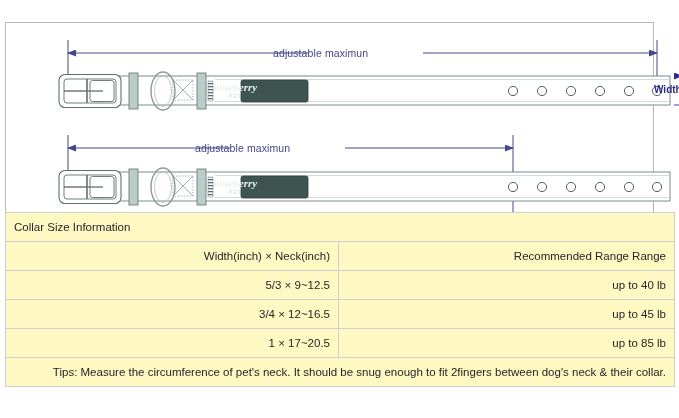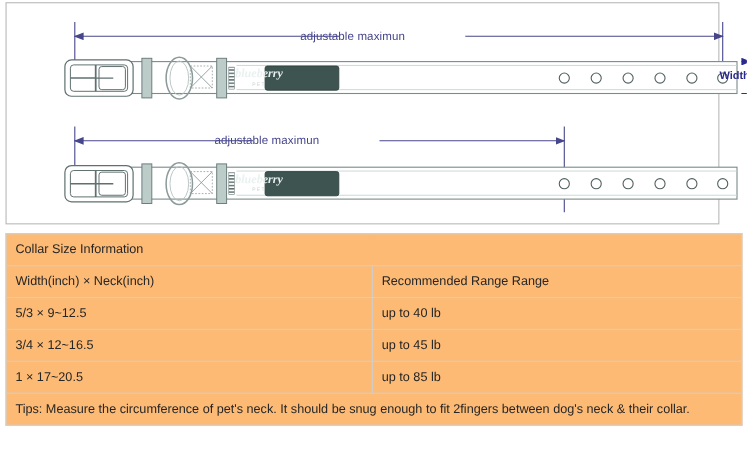--- a/index.html
+++ b/index.html
@@ -16,21 +16,21 @@
     width: 679px;
     height: 418px;
     background: #ffffff;
     overflow: hidden;
   }
 
   
   #diagram-panel {
     position: absolute;
     left: 5px;
-    top: 2px;
+    top: 22px;
     width: 649px;
     height: 202px;
     border: 1px solid #b8b8b8;
     box-sizing: border-box;
     background: #fff;
     padding-left: 39px;
   }
 
   
   .dim-label {
@@ -51,38 +51,38 @@
   }
 
   
   #size-table {
     position: absolute;
     left: 5px;
     top: 212px;
     width: 669px;
     border-collapse: collapse;
     table-layout: fixed;
-    background: #fdba74;
+    background: #fef9c3;
   }
   #size-table td {
     border: 1px solid #cfcfcf;
     font-size: 11.5px;
     color: #262626;
     font-family: "Liberation Sans", sans-serif;
     padding: 0 8px;
     height: 28px;
     vertical-align: middle;
   }
   .cell-title {
     text-align: left;
     font-size: 11.5px;
   }
-  .cell-head, .cell-body { text-align: left; }
+  .cell-head, .cell-body { text-align: right; }
   .cell-tips {
-    text-align: left;
+    text-align: right;
     font-size: 11px;
   }
   .col-left { width: 333px; }
   .col-right { width: 336px; }
 
   svg { display: block; }
 </style>
 </head>
 <body>
 

